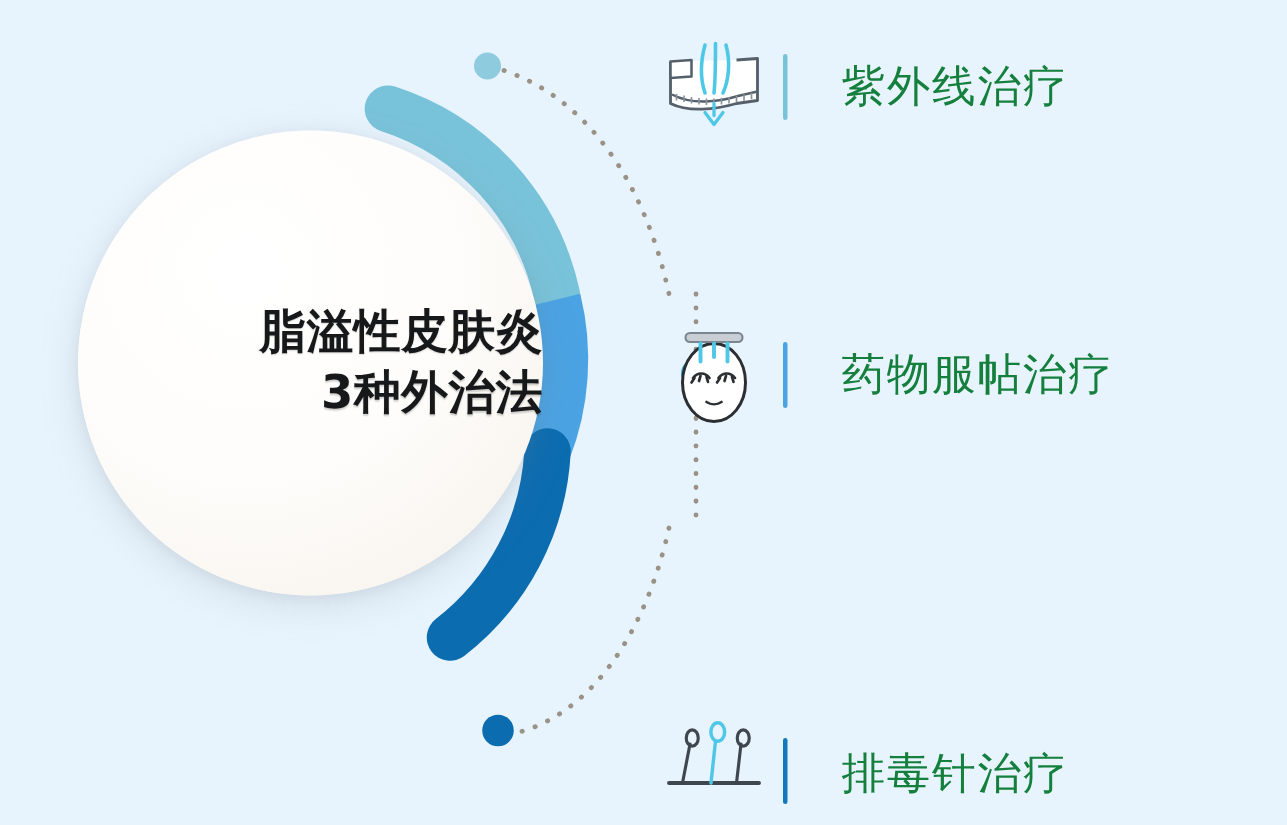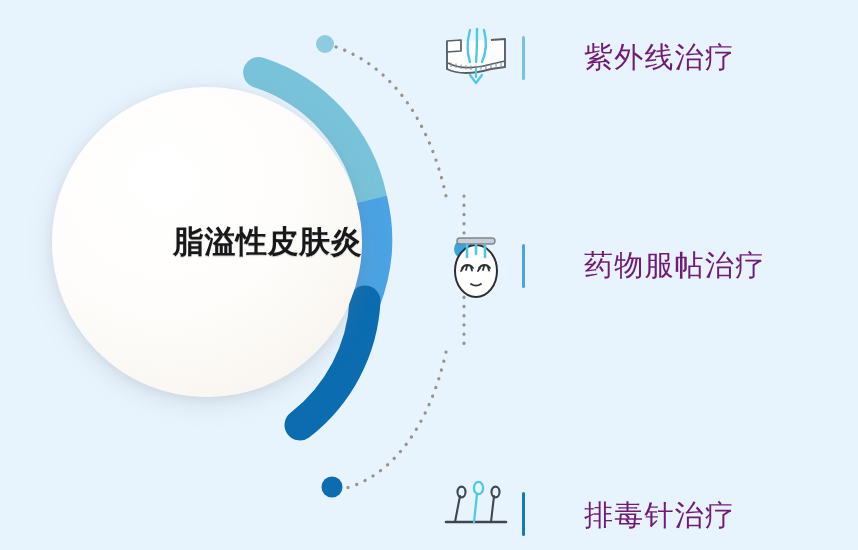--- a/index.html
+++ b/index.html
@@ -94,44 +94,44 @@
   .item-divider {
     width: 3px;
     height: 44px;
     border-radius: 2px;
     flex: none;
     margin-right: 36px;
   }
   .item-label {
     font-size: 29px;
     font-weight: 500;
-    color: #701a75;
+    color: #15803d;
     letter-spacing: 1.2px;
     white-space: nowrap;
-    margin-left: 23px;
   }
 </style>
 </head>
 <body>
 
 <div id="infographic">
 
   <div id="circle-cluster">
 
     <svg id="ring-svg" width="470" height="550" viewBox="0 0 470 550">
 
       <path d="M 258.6 72.5 A 168 168 0 0 1 371.2 196.5" fill="none" stroke="#79c3da" stroke-width="31" stroke-linecap="round"></path>
       <path d="M 371.8 199.5 A 168 168 0 0 1 365.0 301.0" fill="none" stroke="#4ba3e3" stroke-width="31" stroke-linecap="butt"></path>
       <path d="M 365.0 301.0 A 168 168 0 0 1 300.0 425.0" fill="none" stroke="#0b6cb0" stroke-width="31" stroke-linecap="round"></path>
     </svg>
 
     <div class="center-disc"></div>
 
     <div id="center-title">
       <div class="line">脂溢性皮肤炎</div>
+      <div class="line">3种外治法</div>
     </div>
   </div>
 
   <svg id="connectors-svg" width="858" height="550" viewBox="0 0 858 550" style="position:absolute;left:0;top:0;pointer-events:none;">
 
     <path d="M 336 47 C 392 66, 430 122, 446 196" fill="none" stroke="#9a9287" stroke-width="3.2" stroke-linecap="round" stroke-dasharray="0.2 9"></path>
 
     <path d="M 464 196 L 464 352" fill="none" stroke="#9a9287" stroke-width="3.2" stroke-linecap="round" stroke-dasharray="0.2 9"></path>
 
     <path d="M 446 352 C 430 424, 392 480, 338 490" fill="none" stroke="#9a9287" stroke-width="3.2" stroke-linecap="round" stroke-dasharray="0.2 9"></path>
@@ -171,21 +171,21 @@
             <path d="M45 3 C48 14, 47 26, 43 35"></path>
           </g>
 
           <path d="M37 42 L37 50 M31 48 L37 56 L43 48" fill="none" stroke="#4fc8e8" stroke-width="2.2" stroke-linecap="round" stroke-linejoin="round"></path>
         </svg>
       </div>
       <div class="item-divider" style="background:#79c3da;"></div>
       <div class="item-label">紫外线治疗</div>
     </div>
 
-    <div class="item-row" style="top:218px;">
+    <div class="item-row" style="top:202px;">
       <div class="item-icon">
         <svg width="62" height="72" viewBox="0 0 62 72">
 
           <ellipse cx="31" cy="41" rx="21" ry="26" fill="#ffffff" stroke="#2b2f33" stroke-width="2"></ellipse>
 
           <g stroke="#2b2f33" stroke-width="1.8" fill="none" stroke-linecap="round">
             <path d="M17 38 C20 34, 25 34, 28 38"></path>
             <path d="M34 38 C37 34, 42 34, 45 38"></path>
             <path d="M18 38 L16 41 M22 36.6 L21 40 M26 37.2 L27 40.6"></path>
             <path d="M35 38 L33 41 M39 36.6 L38 40 M43 37.2 L44 40.6"></path>

